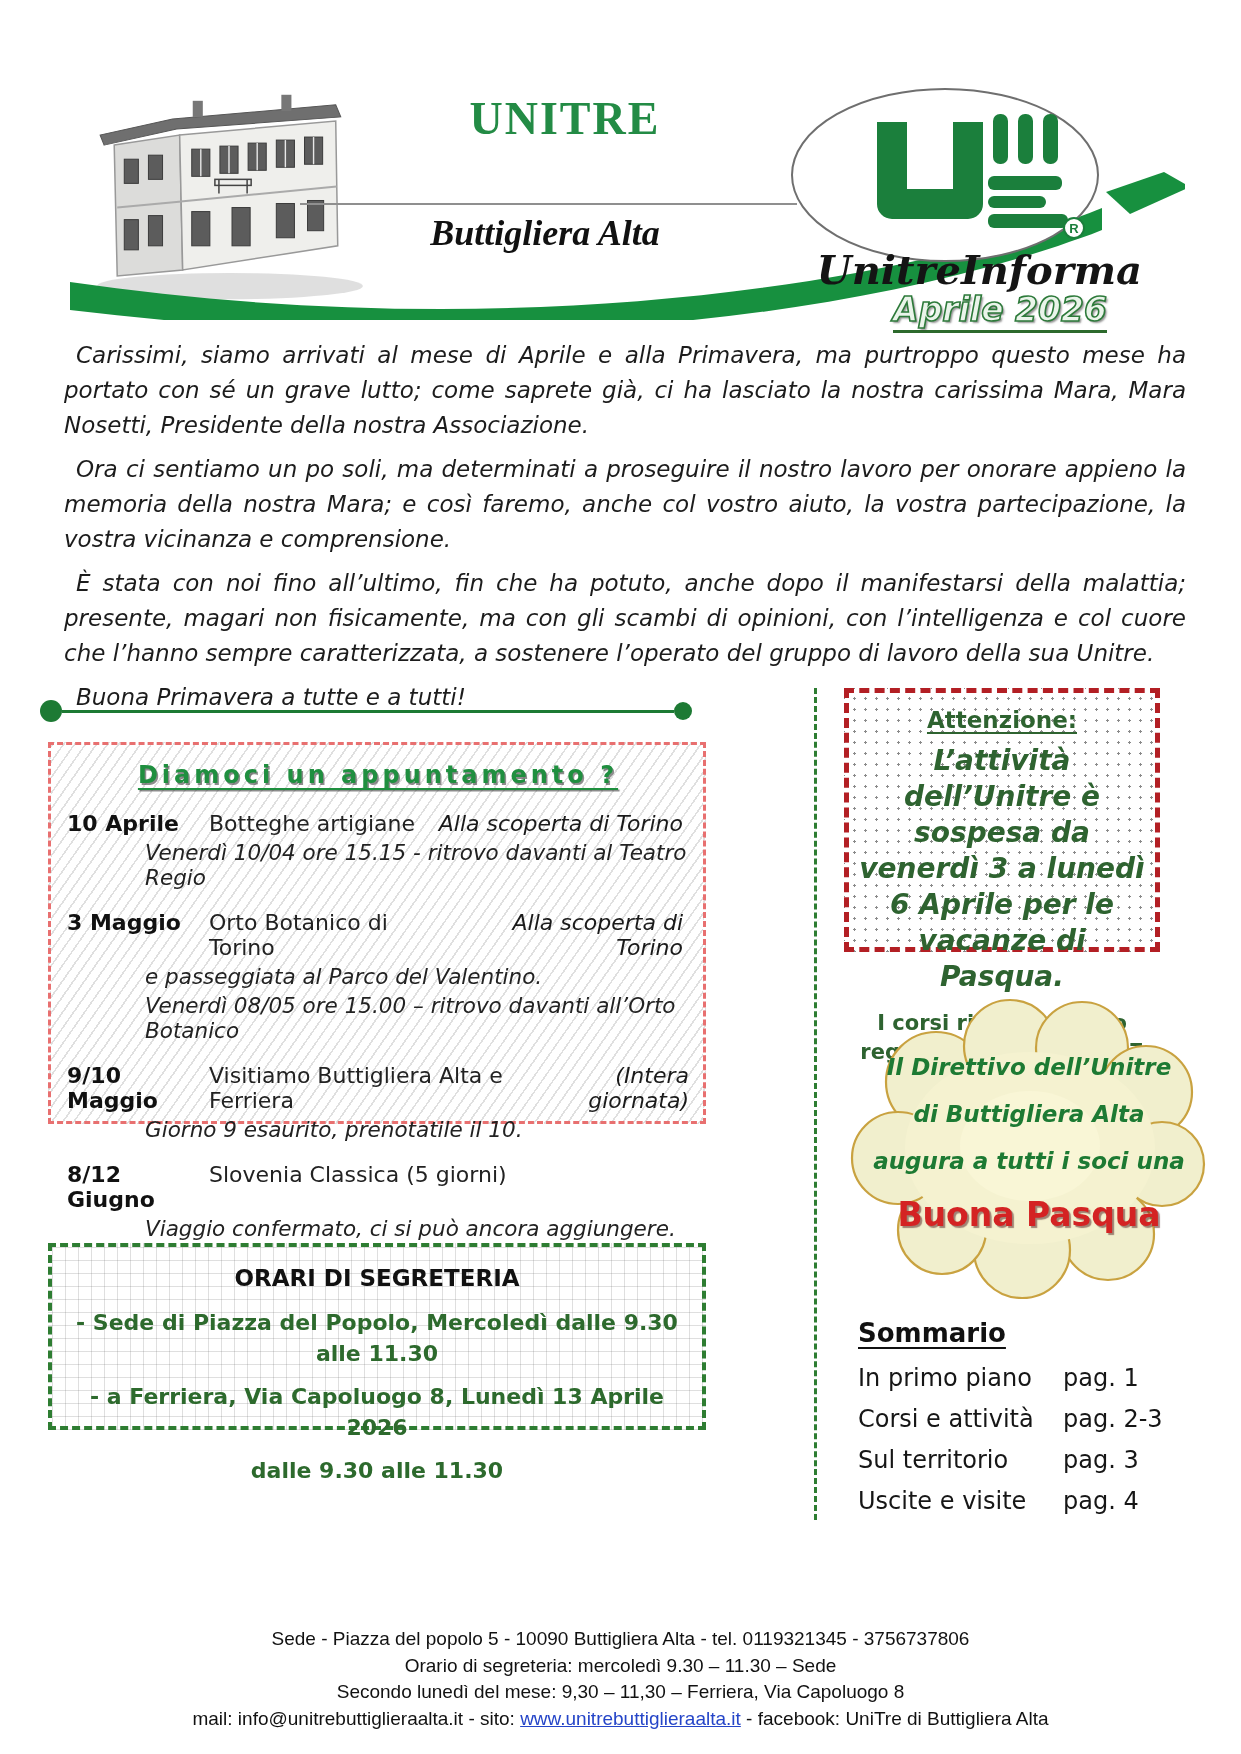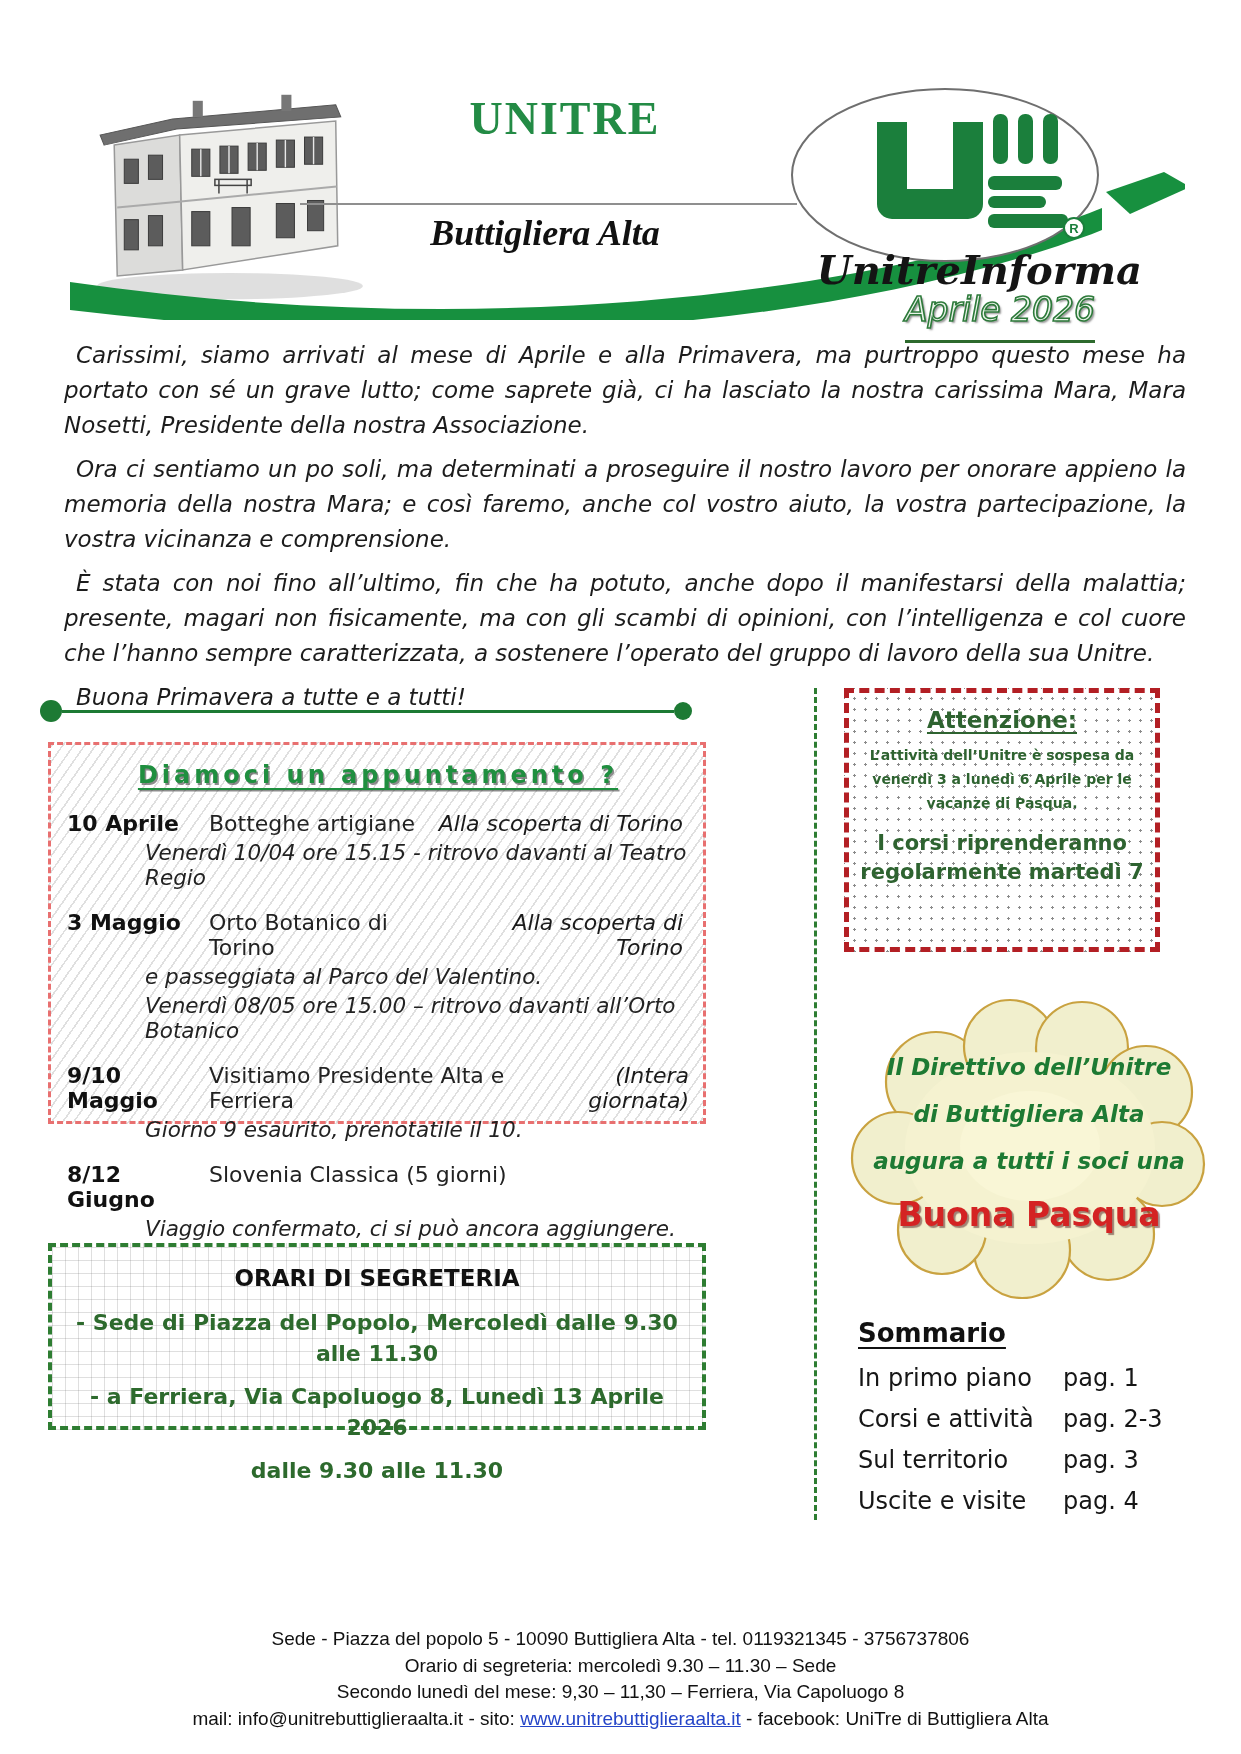--- a/index.html
+++ b/index.html
@@ -14,24 +14,24 @@
   .header-rule{position:absolute;left:300px;top:203px;width:497px;height:2px;background:#8f8f8f;}
   .org-location{position:absolute;left:370px;top:212px;width:350px;text-align:center;
             font-family:"Liberation Serif",serif;font-weight:bold;font-style:italic;
             font-size:36px;color:#111;}
   .swoosh{position:absolute;left:70px;top:170px;width:1115px;height:150px;}
   .logo-oval{position:absolute;left:788px;top:86px;width:314px;height:180px;}
   .newsletter-name{position:absolute;left:750px;top:246px;width:392px;text-align:right;
             font-family:"DejaVu Serif",serif;font-weight:bold;font-style:italic;
             font-size:40px;color:#141414;}
   .issue-date{position:absolute;left:860px;top:290px;width:280px;text-align:center;}
-  .issue-date span{display:inline-block;font-weight:normal;font-style:italic;font-size:33px;
+  .issue-date span{display:inline-block;font-weight:bold;font-style:italic;font-size:33px;
             color:#eaf4ea;-webkit-text-stroke:1.6px #2d7a3a;text-stroke:1.6px #2d7a3a;
             text-shadow:2px 2px 2px rgba(60,60,60,.55);
-            border-bottom:3px solid #2d6a2d;padding-bottom:11px;}
+            border-bottom:3px solid #2d6a2d;padding-bottom:1px;}
 
   
   .intro{position:absolute;left:64px;top:338px;width:1122px;
          font-style:italic;font-size:23px;line-height:35px;text-align:justify;color:#1c1c1c;}
   .intro p{margin:0 0 9px 0;text-indent:12px;}
   .intro p.greeting{text-align:left;margin-top:3px;}
 
   
   .divider{position:absolute;left:40px;top:700px;width:652px;display:flex;align-items:center;}
   .divider .dot{width:22px;height:22px;border-radius:50%;background:#1d7a34;}
@@ -54,21 +54,21 @@
   .ev-tag.inline{margin-left:10px;padding-right:0;}
   .ev-detail{margin-left:78px;margin-top:4px;font-style:italic;font-size:21.5px;color:#222;}
 
   
   .attention{position:absolute;left:844px;top:688px;width:316px;height:264px;
       border:5px dashed #b31f24;box-sizing:border-box;padding:10px 8px;
       background-color:#fff;
       background-image:radial-gradient(circle,#8a8a8a 1.1px,transparent 1.3px);
       background-size:11px 11px;text-align:center;color:#2e6330;font-weight:bold;}
   .attention-title{font-size:23px;text-decoration:underline;text-underline-offset:4px;margin:4px 0 10px 0;}
-  .attention-body{font-size:14px;line-height:24px;margin:0 0 14px 0;}
+  .attention-body{font-size:28px;line-height:36px;margin:0 0 14px 0;font-style:italic;}
   .attention-body2{font-size:21px;line-height:29px;margin:0;}
 
   
   .col-divider{position:absolute;left:814px;top:688px;height:832px;border-left:3px dashed #2e7d32;}
 
   
   .cloud-wrap{position:absolute;left:850px;top:996px;width:358px;height:306px;}
   .cloud-svg{position:absolute;left:0;top:0;width:100%;height:100%;}
   .cloud-text{position:absolute;left:18px;top:58px;width:322px;text-align:center;}
   .cloud-line{font-weight:bold;font-style:italic;font-size:23px;color:#1d7a33;margin:0 0 21px 0;}
@@ -200,21 +200,21 @@
         <span class="ev-name">Orto Botanico di Torino</span>
         <span class="ev-tag">Alla scoperta di Torino</span>
       </div>
       <div class="ev-detail">e passeggiata al Parco del Valentino.</div>
       <div class="ev-detail">Venerdì 08/05 ore 15.00 – ritrovo davanti all’Orto Botanico</div>
     </div>
 
     <div class="event">
       <div class="event-head">
         <span class="ev-date">9/10 Maggio</span>
-        <span class="ev-name">Visitiamo Presidente Alta e Ferriera</span>
+        <span class="ev-name">Visitiamo Buttigliera Alta e Ferriera</span>
         <span class="ev-tag inline">(Intera giornata)</span>
       </div>
       <div class="ev-detail">Giorno 9 esaurito, prenotatile il 10.</div>
     </div>
 
     <div class="event">
       <div class="event-head">
         <span class="ev-date">8/12 Giugno</span>
         <span class="ev-name">Slovenia Classica (5 giorni)</span>
       </div>

